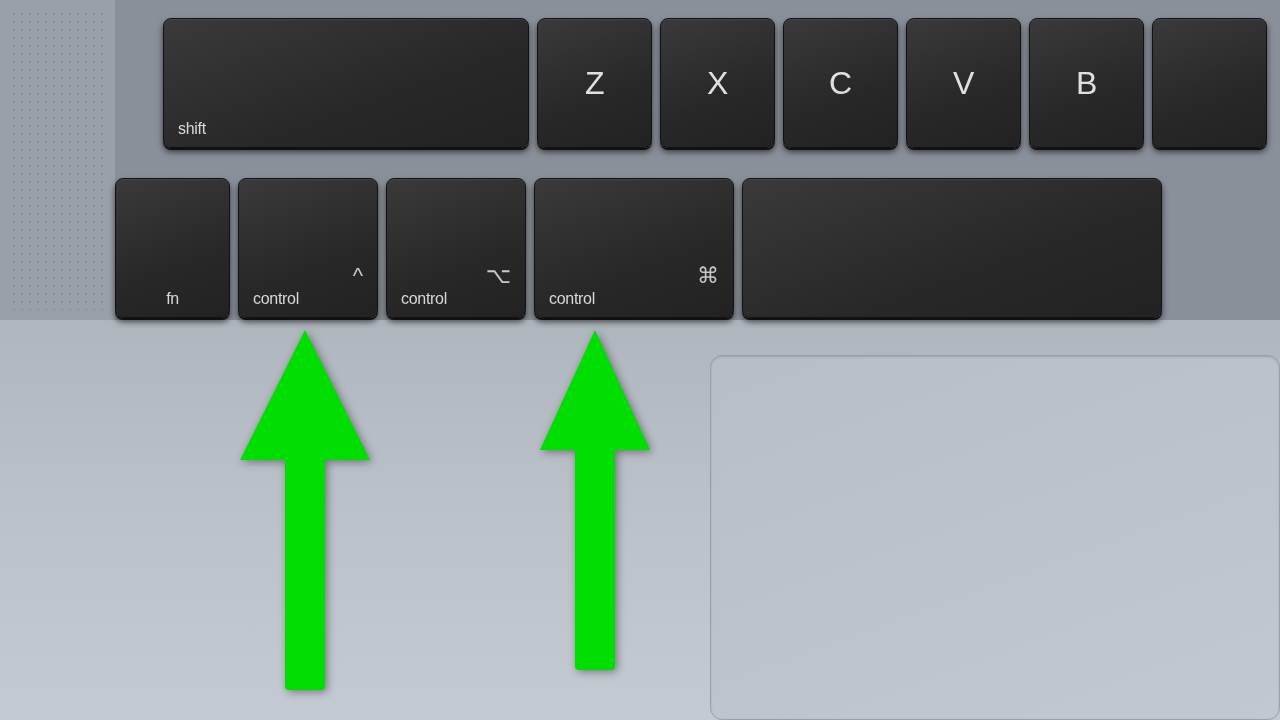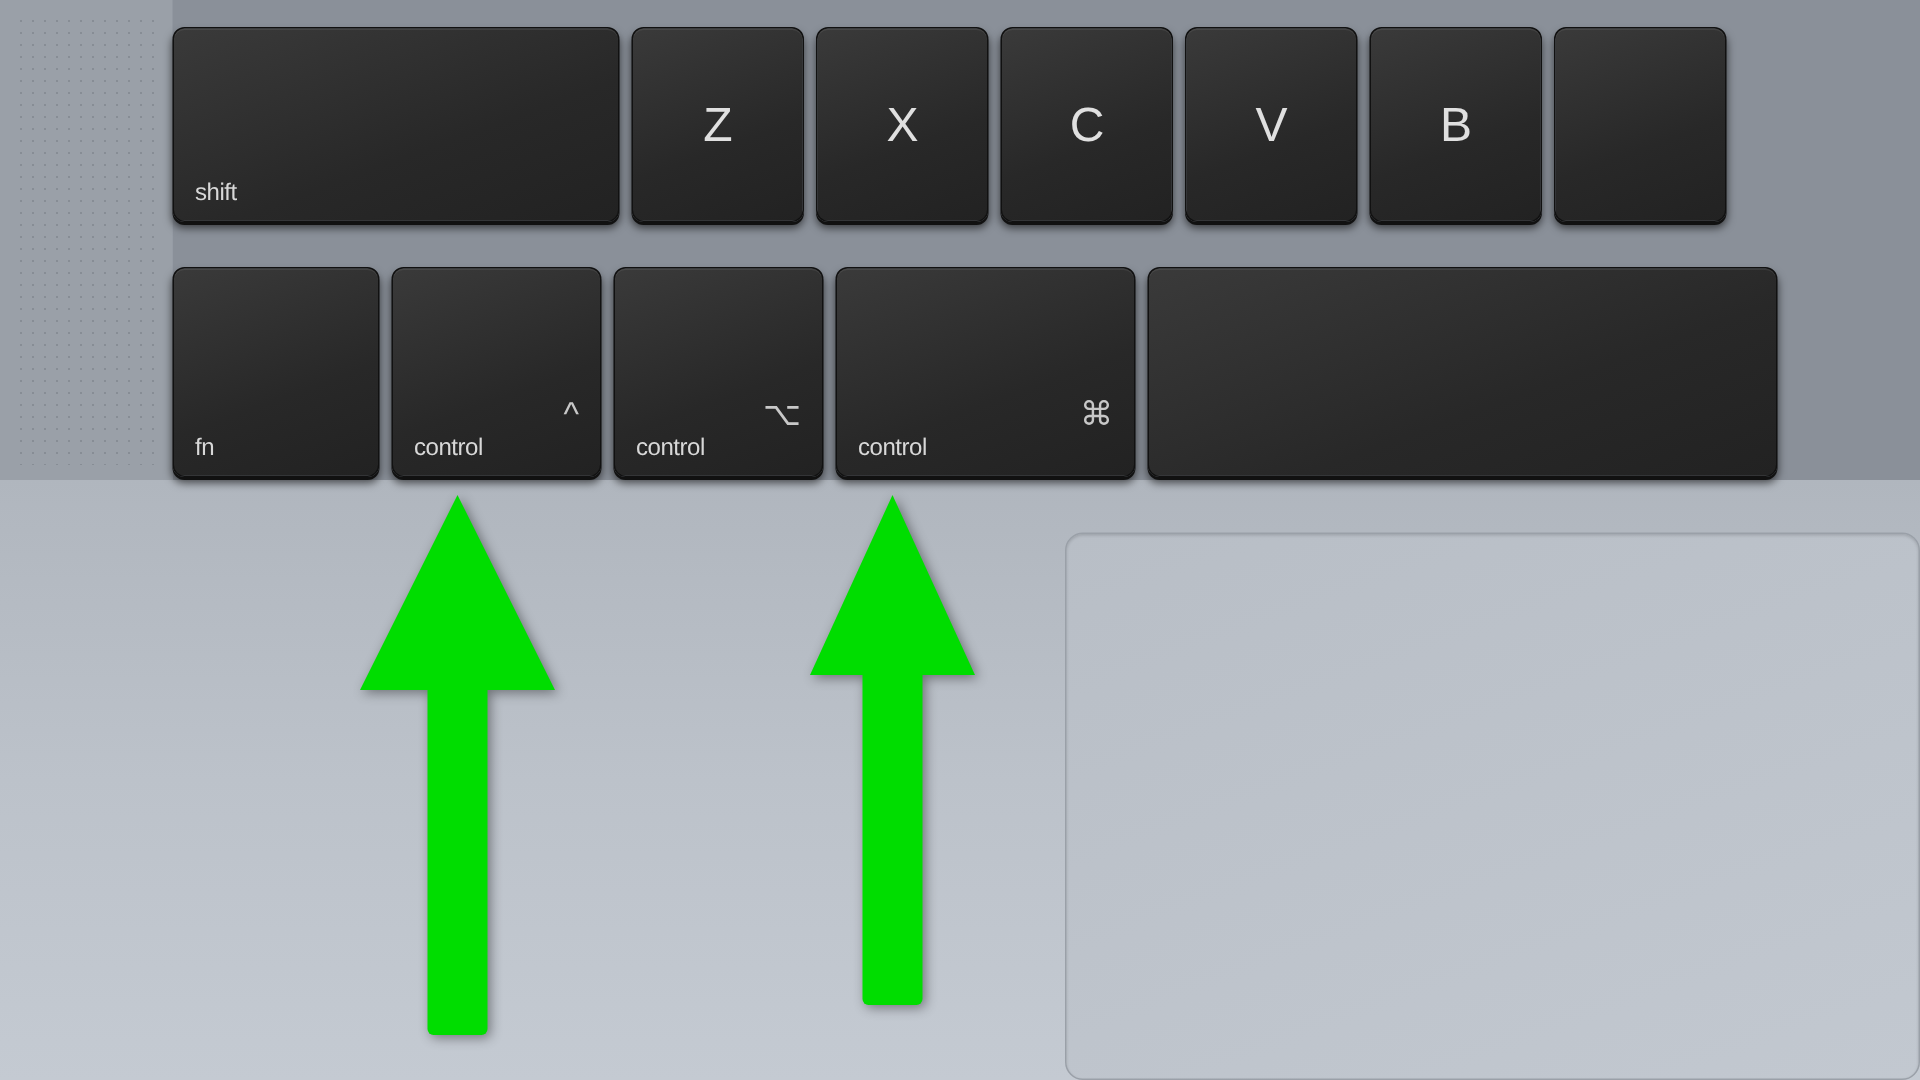--- a/index.html
+++ b/index.html
@@ -96,41 +96,43 @@
 
     .key-label {
       font-size: 16px;
       font-weight: 400;
       letter-spacing: -0.3px;
       color: #d8d8d8;
       line-height: 1;
     }
 
     .key-shift {
-      width: 298px;
+      width: 366px;
       height: 130px;
+      margin-left: 48px;
     }
 
     .key-letter {
       width: 115px;
       height: 130px;
       align-items: center;
       justify-content: center;
       padding: 10px;
     }
 
     .key-letter .key-label {
       font-size: 32px;
       font-weight: 300;
       color: #e0e0e0;
     }
 
     .key-fn {
-      width: 138px;
+      width: 115px;
       height: 140px;
+      align-items: center;
     }
 
     .key-control {
       width: 140px;
       height: 140px;
     }
 
     .key-option {
       width: 140px;
       height: 140px;

